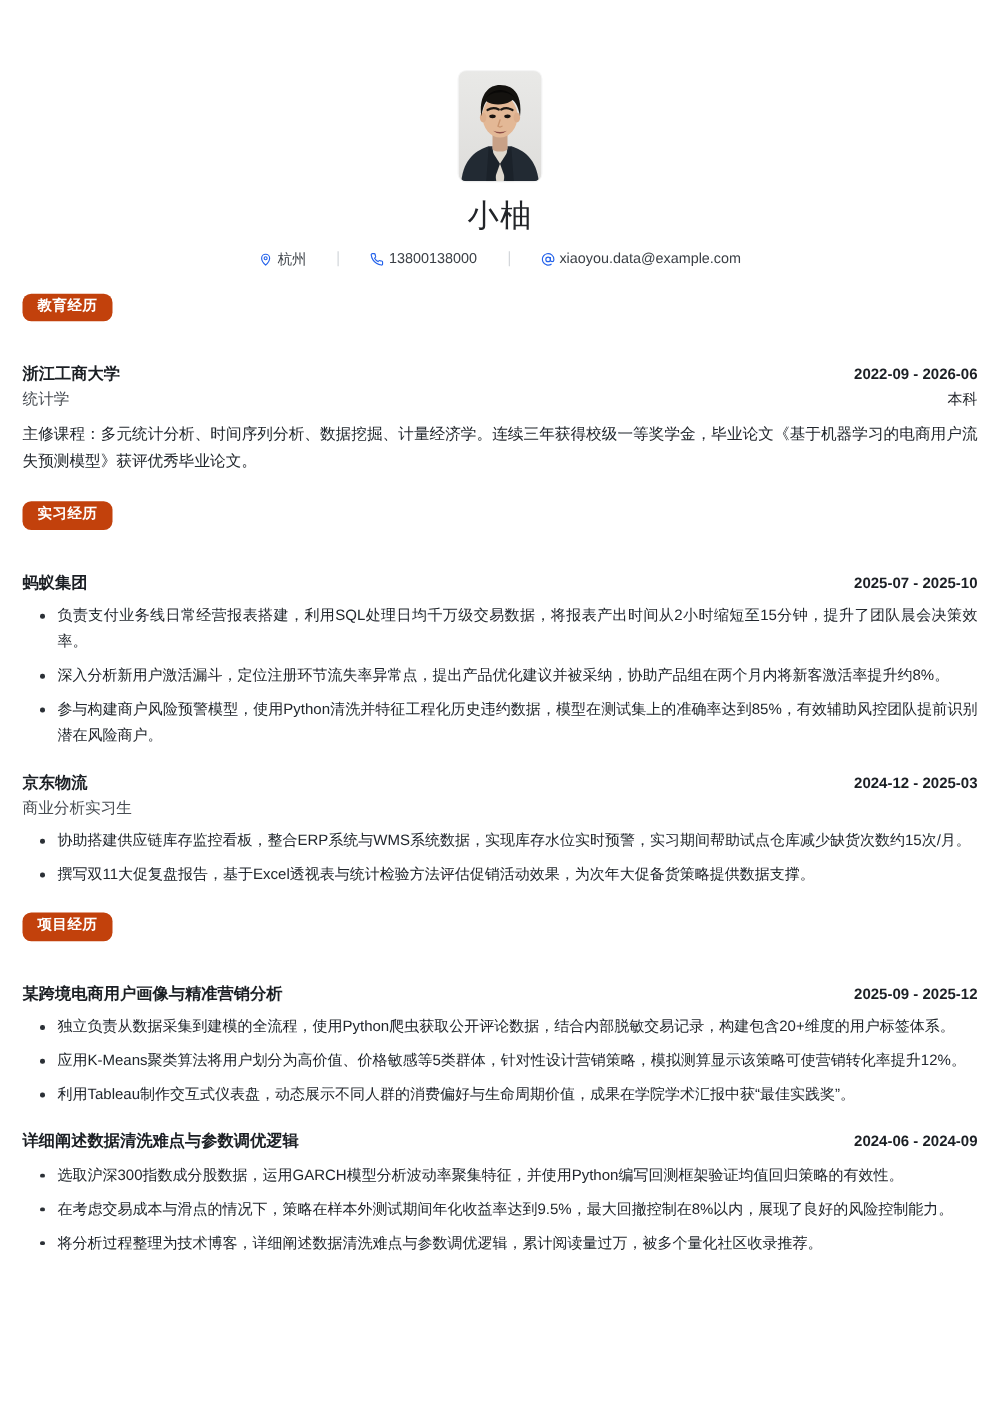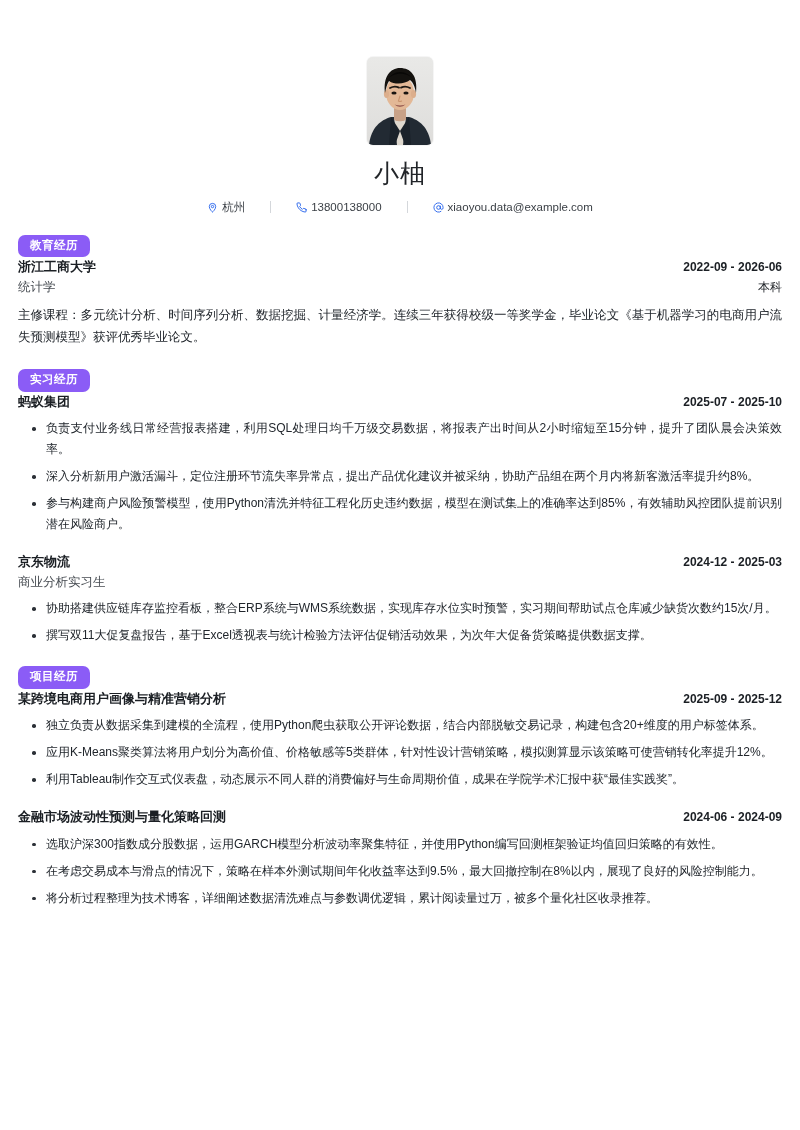--- a/index.html
+++ b/index.html
@@ -58,30 +58,30 @@
     width: 1px; height: 12px;
     background: #d4d7db;
   }
   .cicon { display: inline-flex; color: #2563eb; }
   .cicon svg { display: block; }
 
   
   .section { margin-top: 20px; }
   .sec-tag {
     display: inline-block;
-    background: #8b5cf6;
+    background: #c2410c;
     color: #ffffff;
     font-size: 11.5px;
     font-weight: 700;
     padding: 5px 12px 6px;
     border-radius: 7px;
     line-height: 1;
     letter-spacing: 0.5px;
   }
-  .entry { margin-top: 0; }
+  .entry { margin-top: 32px; }
   .entry + .entry { margin-top: 17px; }
   .entry-row {
     display: flex;
     justify-content: space-between;
     align-items: baseline;
   }
   .entry-title {
     font-size: 13px;
     font-weight: 700;
     color: #1b1f24;
@@ -266,21 +266,21 @@
             <div class="entry-title">某跨境电商用户画像与精准营销分析</div>
             <div class="entry-date">2025-09 - 2025-12</div>
           </div>
           <ul class="bullets">
             <li>独立负责从数据采集到建模的全流程，使用Python爬虫获取公开评论数据，结合内部脱敏交易记录，构建包含20+维度的用户标签体系。</li>
             <li>应用K-Means聚类算法将用户划分为高价值、价格敏感等5类群体，针对性设计营销策略，模拟测算显示该策略可使营销转化率提升12%。</li>
             <li>利用Tableau制作交互式仪表盘，动态展示不同人群的消费偏好与生命周期价值，成果在学院学术汇报中获“最佳实践奖”。</li>
           </ul>
         </div><div class="entry">
           <div class="entry-row">
-            <div class="entry-title">金融市场波动性预测与量化策略回测</div>
+            <div class="entry-title">详细阐述数据清洗难点与参数调优逻辑</div>
             <div class="entry-date">2024-06 - 2024-09</div>
           </div>
           <ul class="bullets">
             <li>选取沪深300指数成分股数据，运用GARCH模型分析波动率聚集特征，并使用Python编写回测框架验证均值回归策略的有效性。</li>
             <li>在考虑交易成本与滑点的情况下，策略在样本外测试期间年化收益率达到9.5%，最大回撤控制在8%以内，展现了良好的风险控制能力。</li>
             <li>将分析过程整理为技术博客，详细阐述数据清洗难点与参数调优逻辑，累计阅读量过万，被多个量化社区收录推荐。</li>
           </ul>
         </div></div>
     </div>
 

